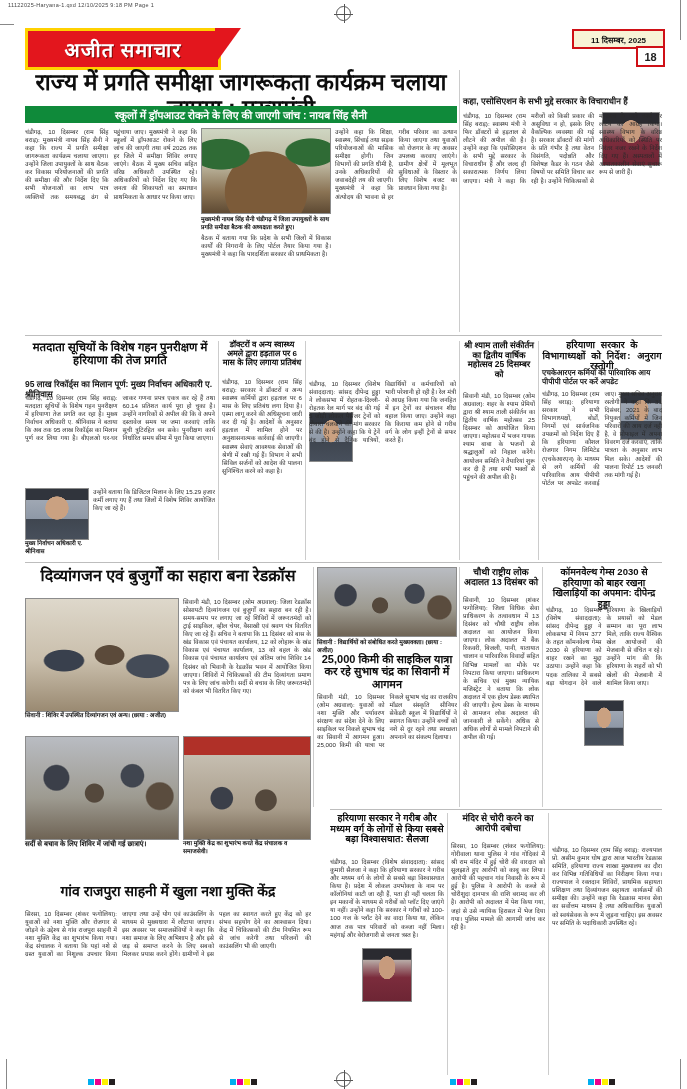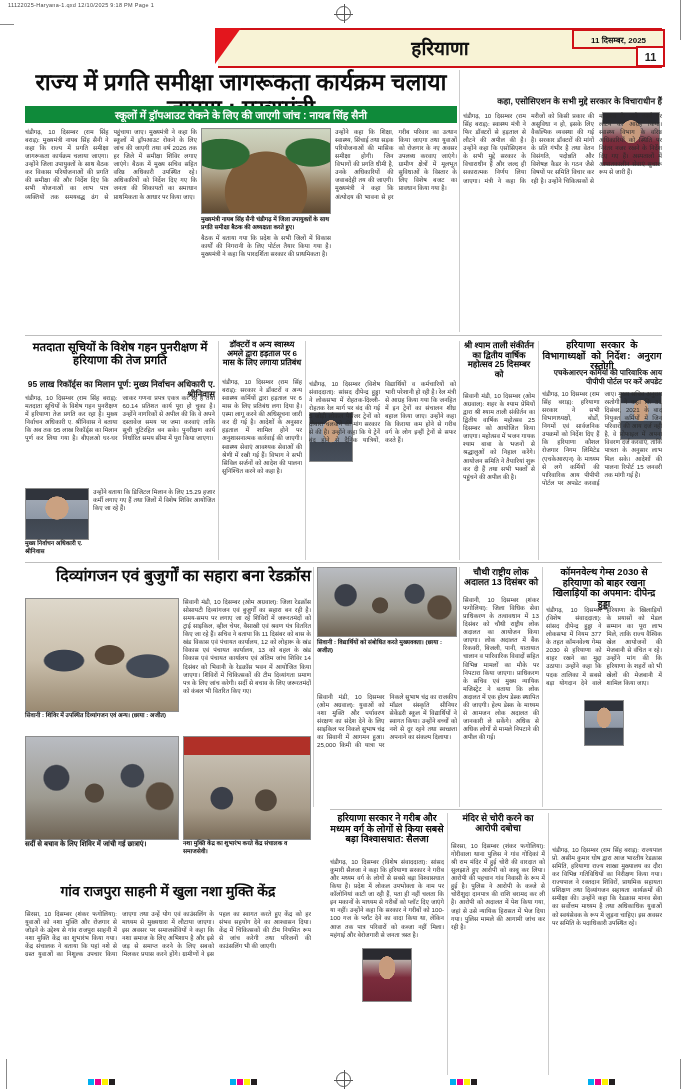--- a/index.html
+++ b/index.html
@@ -23,21 +23,21 @@
   .edition-bar{background:#f8f3d6;border-top:2px solid #cf1016;border-bottom:2px solid #cf1016;
                display:flex;align-items:center;justify-content:center;}
   .edition-bar span{font-weight:bold;font-size:19px;color:#111;}
   .datebox{background:#f8f3d6;border:2px solid #cf1016;display:flex;align-items:center;justify-content:center;}
   .datebox span{font-size:8px;font-weight:bold;color:#111;}
   .pagebox{background:#fff;border:2px solid #cf1016;display:flex;align-items:center;justify-content:center;}
   .pagebox span{font-size:11px;font-weight:bold;color:#222;}
   
   .hl{font-weight:bold;color:#0d0d0d;text-align:center;line-height:1.12;}
   .kicker{background:#0f8a3a;color:#fff;font-weight:bold;display:flex;align-items:center;justify-content:center;}
-  .sub{font-weight:bold;color:#1a1a1a;text-align:right;line-height:1.2;}
+  .sub{font-weight:bold;color:#1a1a1a;text-align:left;line-height:1.2;}
   .body-txt{font-size:6.2px;line-height:1.3;text-align:justify;color:#2b2b2b;overflow:hidden;}
   .cols-2{column-count:2;column-gap:5px;}
   .cols-3{column-count:3;column-gap:5px;}
   .caption{font-size:6px;font-weight:bold;color:#101010;line-height:1.25;}
   .vrule{width:1px;background:#cccccc;}
   .hrule{height:1px;background:#bdbdbd;}
   
   .photo{border:1px solid #8c8c8c;box-sizing:border-box;}
   .ph-meeting{background:
      radial-gradient(ellipse at 15% 30%,#2f6b35 18%,transparent 19%),
@@ -70,29 +70,29 @@
 </head>
 <body>
 
 <div class="sheet">
 
   <div class="abs printline" style="left:8px;top:2px;">11122025-Haryana-1.qxd  12/10/2025  9:18 PM  Page 1</div>
   <div class="abs regmark" style="left:336px;top:6px;"></div>
   <div class="abs crop-v" style="right:6px;top:0;height:40px;"></div>
   <div class="abs crop-h" style="left:0;top:24px;width:14px;"></div>
 
-  <div class="abs edition-bar" style="left:218px;top:28px;width:444px;height:36px;">
-    <span>हरियाणा</span>
+  <div class="abs logo" style="left:25px;top:28px;width:190px;height:36px;">
+    <span>अजीत समाचार</span>
   </div>
   <div class="abs logo-wedge" style="left:215px;top:28px;"></div>
   <div class="abs datebox" style="left:572px;top:29px;width:89px;height:16px;">
     <span>11 दिसम्बर, 2025</span>
   </div>
   <div class="abs pagebox" style="left:636px;top:46px;width:25px;height:17px;">
-    <span>11</span>
+    <span>18</span>
   </div>
 
   <div class="abs hl" style="left:25px;top:70px;width:432px;font-size:23px;">राज्य में प्रगति समीक्षा जागरूकता कार्यक्रम चलाया जाएगा : मुख्यमंत्री</div>
   <div class="abs kicker" style="left:25px;top:106px;width:432px;height:17px;font-size:10.5px;">स्कूलों में ड्रॉपआउट रोकने के लिए की जाएगी जांच : नायब सिंह सैनी</div>
 
   <div class="abs" style="left:25px;top:128px;width:432px;height:202px;display:flex;gap:4px;">
     <div class="body-txt cols-2" style="width:172px;height:202px;">चंडीगढ़, 10 दिसम्बर (राम सिंह बराड़): मुख्यमंत्री नायब सिंह सैनी ने कहा कि राज्य में प्रगति समीक्षा जागरूकता कार्यक्रम चलाया जाएगा। उन्होंने जिला उपायुक्तों के साथ बैठक कर विकास परियोजनाओं की प्रगति की समीक्षा की और निर्देश दिए कि सभी योजनाओं का लाभ पात्र व्यक्तियों तक समयबद्ध ढंग से पहुंचाया जाए। मुख्यमंत्री ने कहा कि स्कूलों में ड्रॉपआउट रोकने के लिए जांच की जाएगी तथा वर्ष 2026 तक हर जिले में समीक्षा शिविर लगाए जाएंगे। बैठक में मुख्य सचिव सहित वरिष्ठ अधिकारी उपस्थित रहे। अधिकारियों को निर्देश दिए गए कि जनता की शिकायतों का समाधान प्राथमिकता के आधार पर किया जाए।</div>
     <div style="width:130px;">
       <div class="photo ph-meeting" style="width:130px;height:86px;"></div>
       <div class="caption" style="margin-top:2px;">मुख्यमंत्री नायब सिंह सैनी चंडीगढ़ में जिला उपायुक्तों के साथ प्रगति समीक्षा बैठक की अध्यक्षता करते हुए।</div>
@@ -136,21 +136,21 @@
 
   <div class="abs vrule" style="left:538px;top:341px;height:219px;"></div>
 
   <div class="abs hl" style="left:542px;top:341px;width:120px;font-size:9.5px;font-family:Liberation Mono, monospace;">हरियाणा सरकार के विभागाध्यक्षों को निर्देश: अनुराग रस्तोगी</div>
   <div class="abs sub" style="left:542px;top:368px;width:120px;font-size:7.5px;">एचकेआरएन कर्मियों की पारिवारिक आय पीपीपी पोर्टल पर करें अपडेट</div>
   <div class="abs photo ph-face" style="left:620px;top:392px;width:42px;height:48px;"></div>
   <div class="abs body-txt cols-2" style="left:542px;top:390px;width:120px;height:168px;">चंडीगढ़, 10 दिसम्बर (राम सिंह बराड़): हरियाणा सरकार ने सभी विभागाध्यक्षों, बोर्डों, निगमों एवं सार्वजनिक उपक्रमों को निर्देश दिए हैं कि हरियाणा कौशल रोजगार निगम लिमिटेड (एचकेआरएन) के माध्यम से लगे कर्मियों की पारिवारिक आय पीपीपी पोर्टल पर अपडेट करवाई जाए। मुख्य सचिव अनुराग रस्तोगी ने कहा कि 31 दिसंबर, 2021 के बाद नियुक्त कर्मियों में जिन परिवारों की आय दर्ज नहीं है, वे प्रोफाइल में अपना विवरण दर्ज करवाएं, ताकि पात्रता के अनुसार लाभ मिल सके। आदेशों की पालना रिपोर्ट 15 जनवरी तक मांगी गई है।</div>
 
   <div class="abs hrule" style="left:25px;top:562px;width:637px;"></div>
 
-  <div class="abs hl" style="left:25px;top:567px;width:286px;font-size:16px;text-align:right;">दिव्यांगजन एवं बुजुर्गों का सहारा बना रेडक्रॉस</div>
+  <div class="abs hl" style="left:25px;top:567px;width:286px;font-size:16px;">दिव्यांगजन एवं बुजुर्गों का सहारा बना रेडक्रॉस</div>
   <div class="abs" style="left:25px;top:598px;width:286px;display:flex;gap:4px;">
     <div style="width:154px;">
       <div class="photo ph-room" style="width:154px;height:114px;"></div>
       <div class="caption">सिवानी : शिविर में उपस्थित दिव्यांगजन एवं अन्य। (छाया : अजीत)</div>
     </div>
     <div class="body-txt" style="width:128px;height:132px;">सिवानी मंडी, 10 दिसम्बर (ओम अग्रवाल): जिला रेडक्रॉस सोसायटी दिव्यांगजन एवं बुजुर्गों का सहारा बन रही है। समय-समय पर लगाए जा रहे शिविरों में जरूरतमंदों को ट्राई साइकिल, व्हील चेयर, बैसाखी एवं श्रवण यंत्र वितरित किए जा रहे हैं। सचिव ने बताया कि 11 दिसंबर को बास के खंड विकास एवं पंचायत कार्यालय, 12 को लोहारू के खंड विकास एवं पंचायत कार्यालय, 13 को बहल के खंड विकास एवं पंचायत कार्यालय एवं अंतिम जांच शिविर 14 दिसंबर को भिवानी के रेडक्रॉस भवन में आयोजित किया जाएगा। शिविरों में चिकित्सकों की टीम दिव्यांगता प्रमाण पत्र के लिए जांच करेगी। सर्दी से बचाव के लिए जरूरतमंदों को कंबल भी वितरित किए गए।</div>
   </div>
   <div class="abs" style="left:25px;top:736px;width:286px;display:flex;gap:4px;">
     <div style="width:154px;">
       <div class="photo ph-crowd" style="width:154px;height:104px;"></div>
@@ -158,20 +158,21 @@
     </div>
     <div style="width:128px;">
       <div class="photo ph-banner" style="width:128px;height:104px;"></div>
       <div class="caption">नशा मुक्ति केंद्र का शुभारंभ करते केंद्र संचालक व समाजसेवी।</div>
     </div>
   </div>
 
   <div class="abs vrule" style="left:313px;top:567px;height:240px;"></div>
   <div class="abs photo ph-crowd" style="left:317px;top:567px;width:140px;height:70px;"></div>
   <div class="abs caption" style="left:317px;top:639px;width:140px;">सिवानी : विद्यार्थियों को संबोधित करते मुख्यवक्ता। (छाया : अजीत)</div>
+  <div class="abs hl" style="left:317px;top:653px;width:140px;font-size:11px;">25,000 किमी की साइकिल यात्रा कर रहे सुभाष चंद्र का सिवानी में आगमन</div>
   <div class="abs body-txt cols-2" style="left:317px;top:693px;width:140px;height:113px;">सिवानी मंडी, 10 दिसम्बर (ओम अग्रवाल): युवाओं को नशा मुक्ति और पर्यावरण संरक्षण का संदेश देने के लिए साइकिल पर निकले सुभाष चंद्र का सिवानी में आगमन हुआ। 25,000 किमी की यात्रा पर निकले सुभाष चंद्र का राजकीय मॉडल संस्कृति सीनियर सेकेंडरी स्कूल में विद्यार्थियों ने स्वागत किया। उन्होंने बच्चों को नशे से दूर रहने तथा स्वच्छता अपनाने का संकल्प दिलाया।</div>
 
   <div class="abs vrule" style="left:459px;top:567px;height:240px;"></div>
   <div class="abs hl" style="left:463px;top:567px;width:76px;font-size:9px;">चौथी राष्ट्रीय लोक अदालत 13 दिसंबर को</div>
   <div class="abs body-txt" style="left:463px;top:596px;width:76px;height:210px;">सिवानी, 10 दिसम्बर (शंकर फगोलिया): जिला विधिक सेवा प्राधिकरण के तत्वावधान में 13 दिसंबर को चौथी राष्ट्रीय लोक अदालत का आयोजन किया जाएगा। लोक अदालत में बैंक रिकवरी, बिजली, पानी, यातायात चालान व पारिवारिक विवादों सहित विभिन्न मामलों का मौके पर निपटारा किया जाएगा। प्राधिकरण के सचिव एवं मुख्य न्यायिक मजिस्ट्रेट ने बताया कि लोक अदालत में एक होल्प डेस्क स्थापित की जाएगी। हेल्प डेस्क के माध्यम से आमजन लोक अदालत की जानकारी ले सकेंगे। अधिक से अधिक लोगों से मामले निपटाने की अपील की गई।</div>
 
   <div class="abs vrule" style="left:542px;top:567px;height:240px;"></div>
   <div class="abs hl" style="left:546px;top:567px;width:116px;font-size:9.5px;">कॉमनवेल्थ गेम्स 2030 से हरियाणा को बाहर रखना खिलाड़ियों का अपमान: दीपेन्द्र हुड्डा</div>
   <div class="abs photo ph-face" style="left:584px;top:700px;width:40px;height:46px;"></div>
   <div class="abs body-txt cols-2" style="left:546px;top:606px;width:116px;height:200px;">चंडीगढ़, 10 दिसम्बर (विशेष संवाददाता): सांसद दीपेन्द्र हुड्डा ने लोकसभा में नियम 377 के तहत कॉमनवेल्थ गेम्स 2030 से हरियाणा को बाहर रखने का मुद्दा उठाया। उन्होंने कहा कि पदक तालिका में सबसे बड़ा योगदान देने वाले हरियाणा के खिलाड़ियों के प्रयासों को मेडल सम्मान का पूरा लाभ मिले, ताकि राज्य वैश्विक खेल आयोजनों की मेजबानी से वंचित न रहे। उन्होंने मांग की कि हरियाणा के शहरों को भी खेलों की मेजबानी में शामिल किया जाए।</div>

